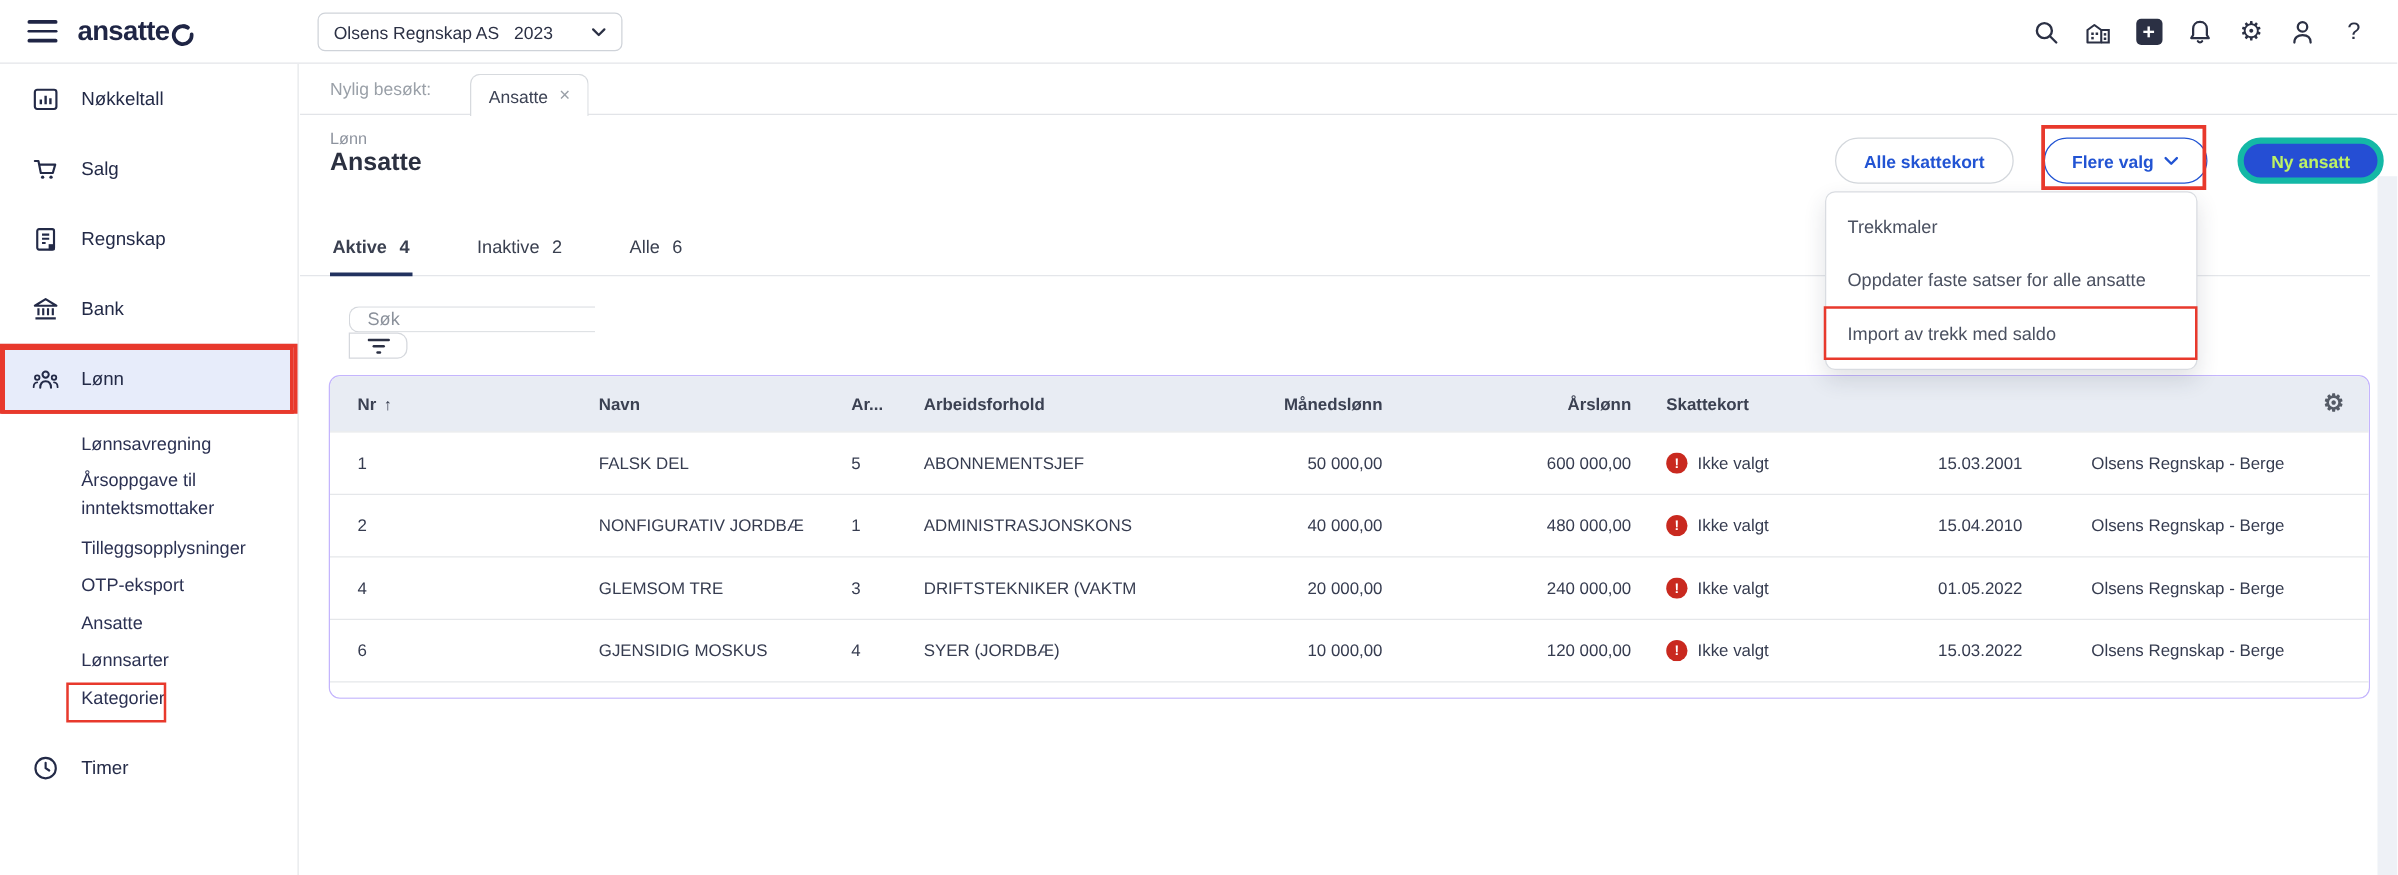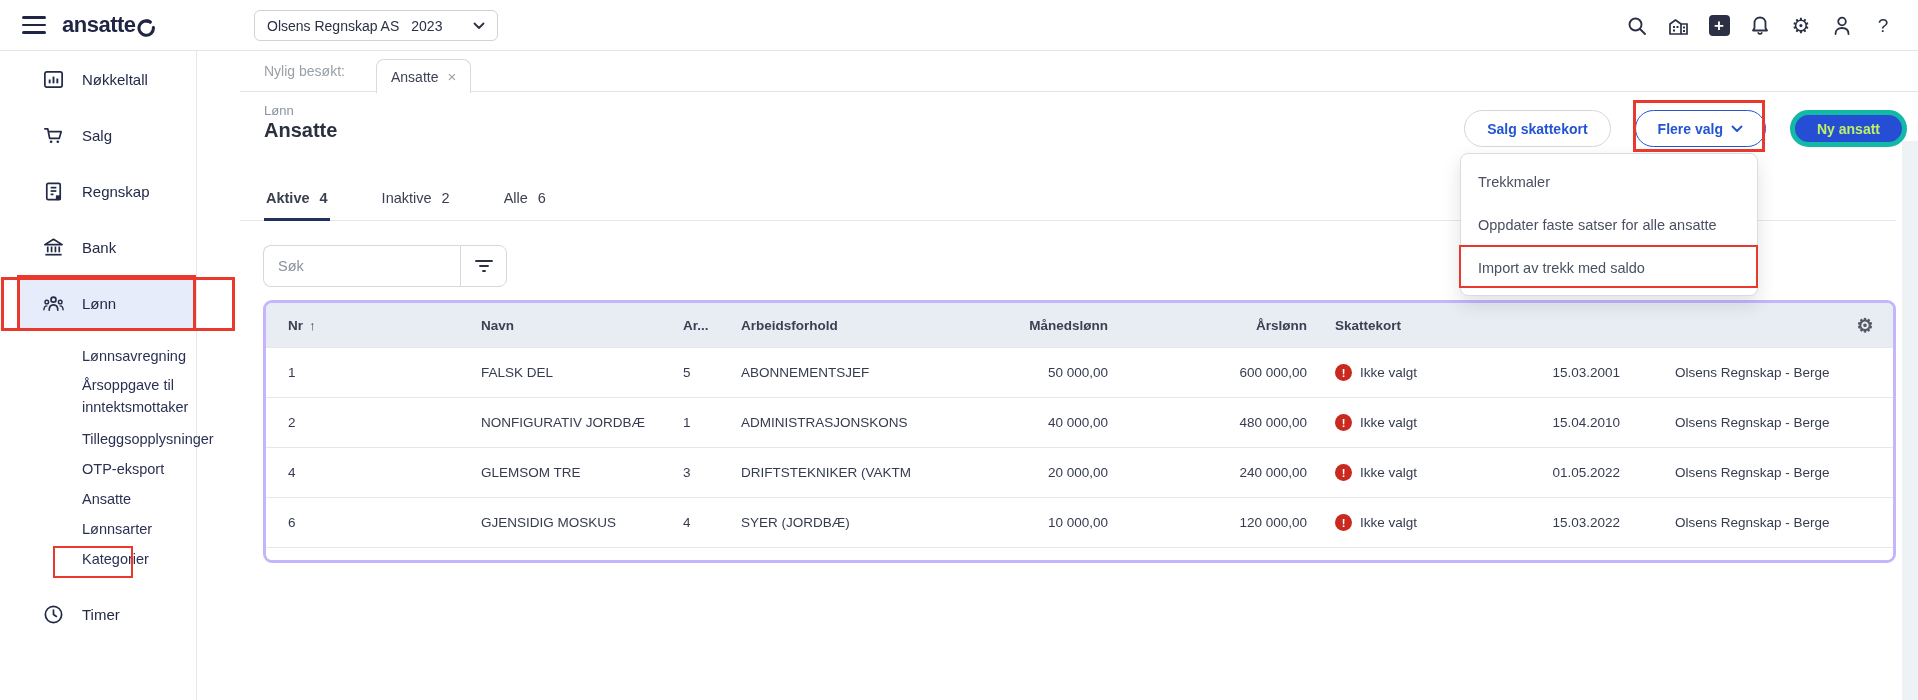--- a/index.html
+++ b/index.html
@@ -29,22 +29,22 @@
                   align-items:center; gap:19px; }
   .tb-ic { width:22px; height:22px; display:flex; align-items:center; justify-content:center;
            cursor:pointer; color:#2b3044; }
   .plus-tile { width:21px; height:21px; background:#2b3044; border-radius:4px; color:#fff;
                font-size:17px; font-weight:bold; display:flex; align-items:center;
                justify-content:center; line-height:1; }
   .qmark { font-size:19px; color:#2b3044; font-weight:400; }
   .gear-glyph { font-size:21px; line-height:1; color:#2b3044; }
 
   
-  .sidebar { position:absolute; top:51px; left:0; width:197px; bottom:0;
-             background:#fff; border-right:1px solid #e5e7ea; z-index:20;padding-left:17px; }
+  .sidebar { position:absolute; top:51px; left:0; width:239px; bottom:0;
+             background:#fff; border-right:1px solid #e5e7ea; z-index:20; }
   .nav-item { height:56px; display:flex; align-items:center; padding-left:24px; cursor:pointer; }
   .nav-ic { width:24px; height:24px; margin-right:17px; display:flex; align-items:center;
             justify-content:center; color:#232a47; }
   .nav-lbl { font-size:15px; color:#232a47; }
   .nav-item.active { background:#e7ecfa; border:3px solid #e8392c; padding-left:21px; }
   .subnav { padding:10px 0 0 0; }
   .subnav-item { height:30px; display:flex; align-items:center; padding-left:65px;
                  font-size:14.5px; color:#2b3152; cursor:pointer; }
   .subnav-item.two-line { height:53px; line-height:1.55; align-items:flex-start; padding-top:3px;
                           padding-right:30px; }
@@ -73,31 +73,31 @@
   .btn-flere { background:#fff; border:1px solid #2254d3; color:#2254d3; gap:8px; }
   .btn-ny { background:#254ED4; border:5px solid #14b8a6; color:#bef264; }
 
   .filter-tabs { position:absolute; left:240px; top:176px; right:22px; height:45px;
                  border-bottom:1px solid #e4e6ea; display:flex; align-items:flex-end;
                  padding-left:24px; gap:50px; background:#fff; }
   .ftab { display:flex; gap:10px; padding:0 2px 12px 2px; font-size:14.5px; color:#3a4050;
           cursor:pointer; border-bottom:3px solid transparent; margin-bottom:-1px;margin-top:28px; }
   .ftab.active { border-bottom:3px solid #22325f; font-weight:bold; }
 
-  .search-row { position:absolute; left:263px; top:245px; height:42px; display:flex; }
+  .search-row { position:absolute; left:279px; top:245px; height:42px; display:flex;flex-direction:column; }
   .search-input { width:197px; height:42px; border:1px solid #d5d8dd; border-right:none;
                   border-radius:8px 0 0 8px; padding:0 14px; font-size:14.5px;
                   color:#3a4050; outline:none; font-family:"Liberation Sans", sans-serif; }
   .search-input::placeholder { color:#8b919b; }
   .filter-btn { width:47px; height:42px; border:1px solid #d5d8dd; border-radius:0 8px 8px 0;
                 background:#fff; display:flex; align-items:center; justify-content:center;
                 cursor:pointer; }
 
   
-  .emp-table { position:absolute; left:263px; top:300px; width:1633px; border:3px solid #c4b5fd;
+  .emp-table { position:absolute; left:263px; top:300px; width:1633px; border:1px solid #c4b5fd;
                border-radius:9px; background:#fff; overflow:hidden; z-index:1; }
   .trow { display:grid; grid-template-columns:193px 202px 58px 252px 137px 199px 155px 158px 1fr 56px;
           align-items:center; }
   .thead { height:44px; background:#e8ecf3; font-weight:bold; font-size:13.5px; color:#3b4152; }
   .tbody-row { height:50px; border-top:1px solid #e5e7ea; font-size:13.5px; color:#363c50;
                background:#fff; cursor:pointer; }
   .cell { padding-left:22px; white-space:nowrap; overflow:hidden; }
   .cell.r { text-align:right; padding-left:0; }
   .cell.skatt { padding-left:28px; display:flex; align-items:center; }
   .cell.comp { padding-left:55px; }
@@ -280,21 +280,21 @@
   <div class="recent-tab">
     <span>Ansatte</span>
     <span class="tab-x">×</span>
   </div>
 </div>
 
 <div class="page-header">
   <div class="crumb">Lønn</div>
   <div class="page-title">Ansatte</div>
   <div class="hdr-buttons">
-    <button class="btn btn-hent">Salg skattekort</button>
+    <button class="btn btn-hent">Alle skattekort</button>
     <button class="btn btn-flere">
       <span>Flere valg</span>
       <svg width="12" height="8" viewBox="0 0 12 8">
           <path d="M1.5 1.5 L6 6 L10.5 1.5" fill="none" stroke="#2254d3" stroke-width="1.9" stroke-linecap="round" stroke-linejoin="round"></path>
         </svg>
     </button>
     <button class="btn btn-ny">Ny ansatt</button>
   </div>
 </div>
 

